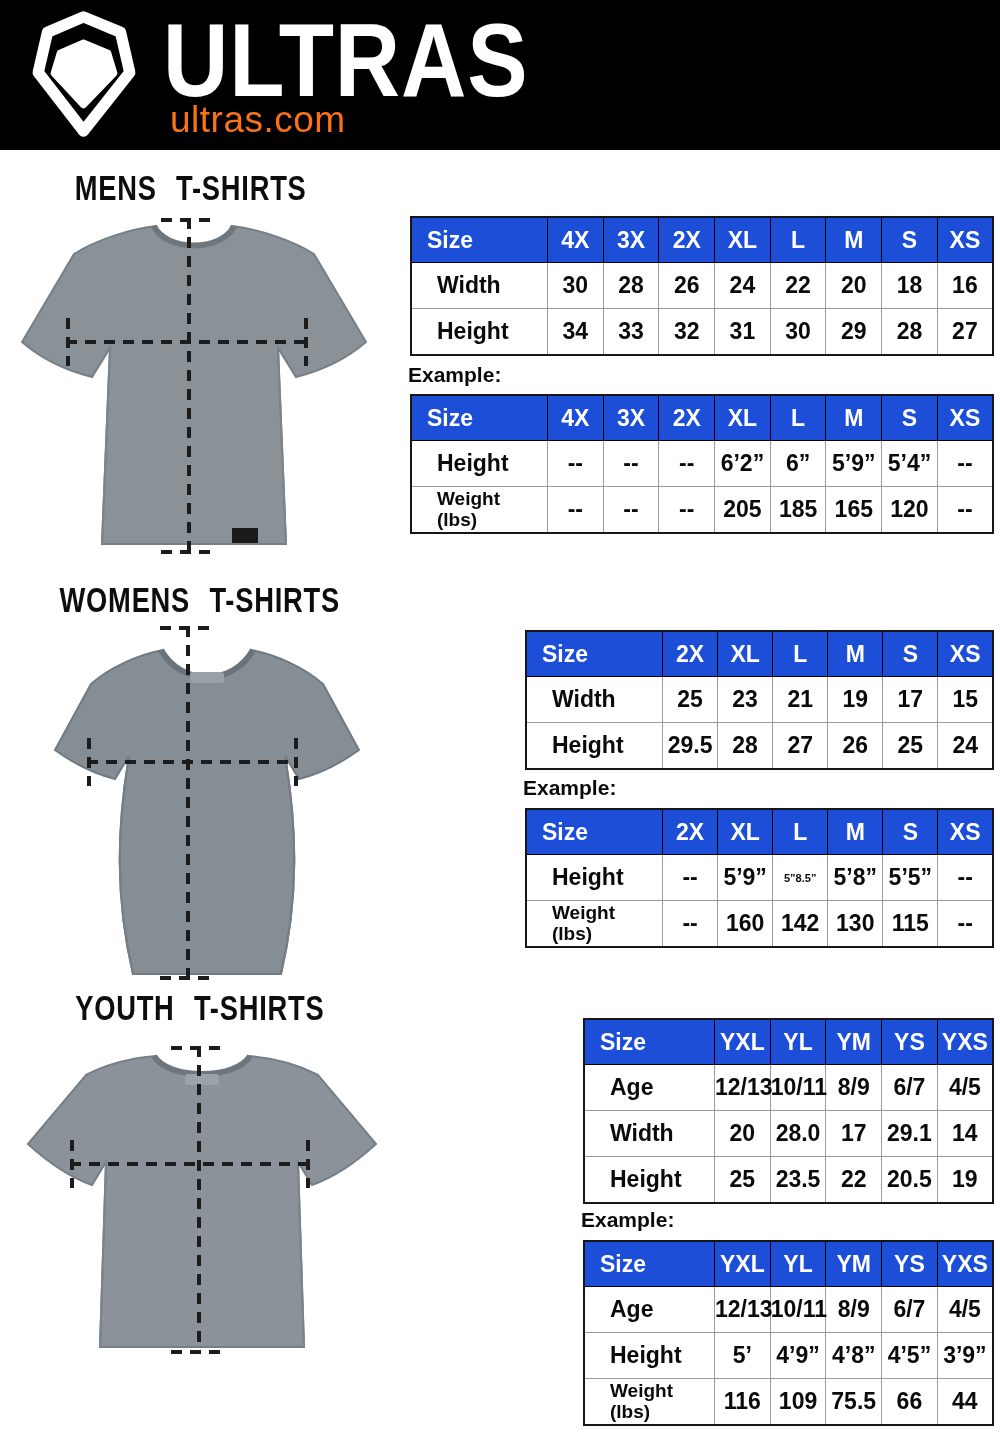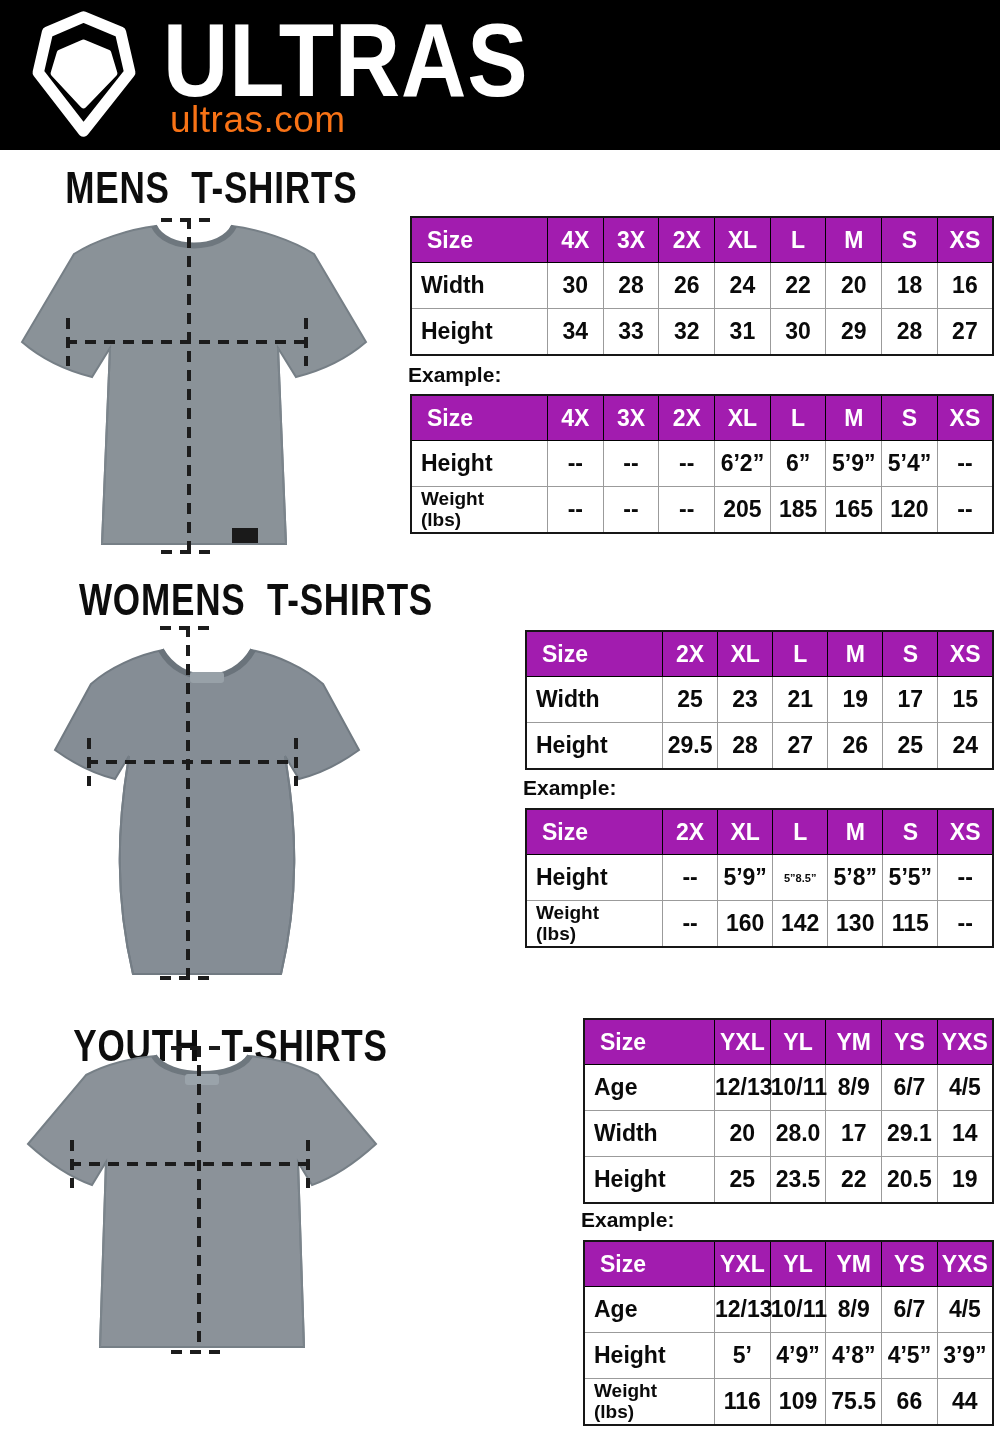--- a/index.html
+++ b/index.html
@@ -9,37 +9,37 @@
   
   .hdr{position:absolute;left:0;top:0;width:1000px;height:150px;background:#000;}
   .logo{position:absolute;left:30px;top:10px;width:108px;height:130px;}
   .brand{position:absolute;left:163px;top:8px;color:#fff;font-weight:bold;
          font-size:104px;line-height:104px;letter-spacing:1px;
          transform:scaleX(.87);transform-origin:left center;white-space:nowrap;}
   .site{position:absolute;left:170px;top:101px;color:#f97316;font-weight:normal;
         font-size:37px;line-height:37px;letter-spacing:.5px;}
 
   
-  .sec-title{position:absolute;text-align:left;color:#0d0d0d;font-weight:bold;
-             font-size:45px;line-height:44px;white-space:nowrap;padding-left:24px;}
+  .sec-title{position:absolute;text-align:center;color:#0d0d0d;font-weight:bold;
+             font-size:35px;line-height:44px;white-space:nowrap;}
   .sec-title .cond{display:inline-block;transform:scaleX(.78);transform-origin:center;
                    word-spacing:14px;letter-spacing:1px;}
 
   
   .shirt{position:absolute;}
 
   
   table.tbl{position:absolute;border-collapse:collapse;table-layout:fixed;
             background:#fff;border:2px solid #161616;}
-  table.tbl th{background:#a21caf;color:#fff;font-weight:bold;font-size:23px;
+  table.tbl th{background:#1d4ed8;color:#fff;font-weight:bold;font-size:23px;
                height:44px;text-align:center;padding:0;border:1px solid #000;}
   table.tbl th:first-child{text-align:left;padding-left:15px;}
   table.tbl td{border:1px solid #9b9b9b;background:#fff;color:#0a0a0a;
                font-weight:bold;font-size:23px;height:45px;text-align:center;padding:0;}
-  table.tbl td.rowlabel{text-align:left;padding-left:9px;}
+  table.tbl td.rowlabel{text-align:left;padding-left:25px;}
   table.tbl td.two-line{font-size:19px;line-height:1.08;white-space:pre-line;}
   table.tbl td.small{font-size:11px;}
 
   .t-mens{left:410px;width:584px;}   .t-mens   th:first-child{width:120px;}
   .t-womens{left:525px;width:469px;} .t-womens th:first-child{width:120px;}
   .t-youth{left:583px;width:411px;}  .t-youth  th:first-child{width:114px;}
 
   #mens-size{top:216px;}  #mens-ex{top:394px;}
   #womens-size{top:630px;} #womens-ex{top:808px;}
   #youth-size{top:1018px;} #youth-ex{top:1240px;}
@@ -244,21 +244,21 @@
         <td>--</td>
         <td>160</td>
         <td>142</td>
         <td>130</td>
         <td>115</td>
         <td>--</td>
       </tr>
     </tbody>
   </table>
 
-<div class="sec-title" style="left:5px;top:1024px;width:390px;">
+<div class="sec-title" style="left:5px;top:986px;width:390px;">
   <span class="cond">YOUTH T-SHIRTS</span>
 </div>
 
 <svg class="shirt" style="left:10px;top:1042px;" width="390" height="325" viewBox="0 0 390 325">
   <path d="M146,14 C120,16 95,23 76,33 L18,102 C40,122 62,136 82,143 L96,120 L90,305 L294,305 L288,120 L302,143 C322,136 344,122 366,102 L308,33 C289,23 264,16 238,14 C224,38 160,38 146,14 Z" fill="#8b9299 " stroke="#767f86" stroke-width="2"></path>
   <path d="M144,14 C158,38 226,38 240,14" fill="none" stroke="#6e777e" stroke-width="6"></path>
   <path d="M96,120 L90,305" fill="none" stroke="#7b848b" stroke-width="2"></path>
   <path d="M288,120 L294,305" fill="none" stroke="#7b848b" stroke-width="2"></path>
   <rect x="175" y="32" width="34" height="11" rx="3" fill="#9aa3aa"></rect>
   <g stroke="#1c1c1c" stroke-width="4" stroke-dasharray="11 8">

